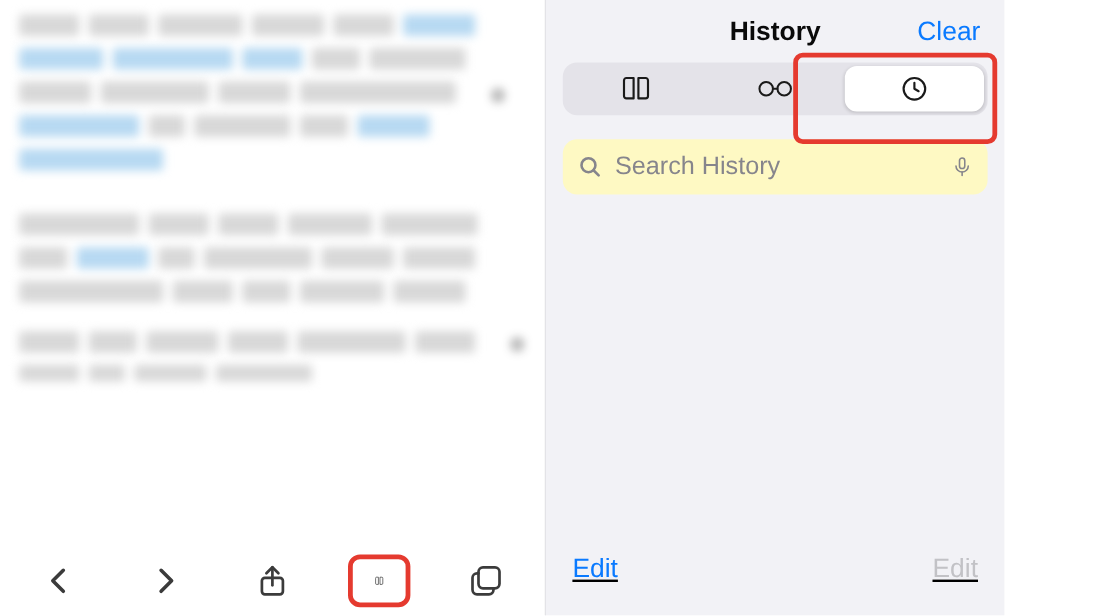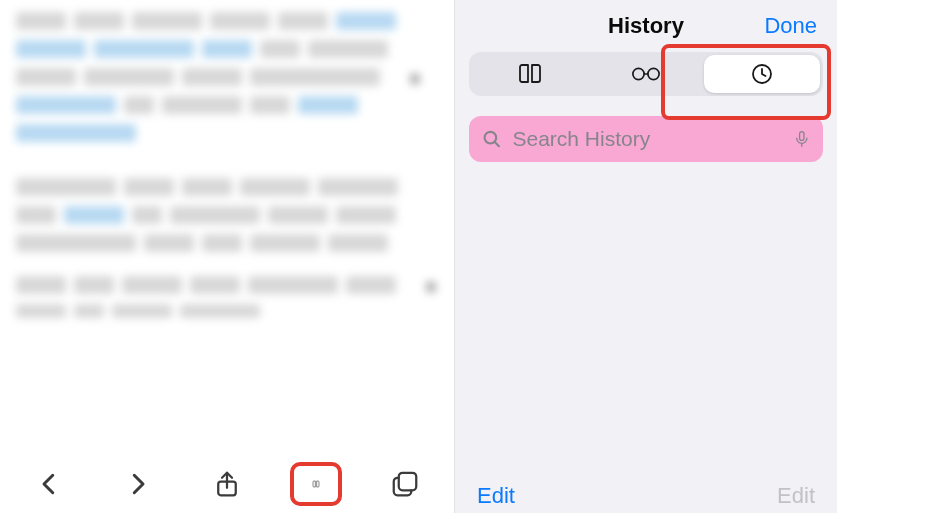--- a/index.html
+++ b/index.html
@@ -87,37 +87,37 @@
     padding: 3px;
   }
   .segbtn { flex:1; display:flex; align-items:center; justify-content:center; border-radius:10px; }
   .segbtn.active { background:#fff; box-shadow: 0 1px 3px rgba(0,0,0,.15); }
   .segbtn svg { width:30px; height:24px; stroke:#1a1a1a; fill:none; stroke-width:1.8; }
   .hl-red2 { position:absolute; border:4px solid #e53a2f; border-radius:8px; top:-8px; right:6px; width:170px; height:76px; pointer-events:none; }
 
   .search-wrap { padding: 20px 14px 0 14px; }
   .searchbar {
     height: 46px;
-    background: #f9a8d4;
+    background: #fef9c3;
     border-radius: 12px;
     display:flex; align-items:center;
     padding: 0 12px;
     gap:10px;
     color:#838289;
   }
   .searchbar input {
     flex:1; border:0; background:transparent; outline:0;
     font-size:21px; color:#3a3a3c;
   }
   .searchbar input::placeholder { color:#86858c; }
   .mag { width:22px; height:22px; }
   .mic { width:18px; height:24px; color:#838289; }
 
   .r-body { flex:1; }
-  .r-foot { height:52px; display:flex; align-items:flex-end; justify-content:space-between; padding:0 22px 4px 22px; }
+  .r-foot { height:52px; display:flex; align-items:flex-start; justify-content:space-between; padding:0 22px 4px 22px;text-decoration:underline; }
   .edit { color:#0a7aff; font-size:22px; }
   .clear { color:#c2c2c6; font-size:22px; }
 </style>
 </head>
 <body>
 
 <div class="left">
   <div class="left-content">
     <div class="blur-line">
         <span class="seg g" style="width:50px"></span>
@@ -224,21 +224,21 @@
           <rect x="7" y="3" width="14" height="14" rx="3"></rect>
           <path d="M17 17v1a3 3 0 0 1-3 3H6a3 3 0 0 1-3-3v-8a3 3 0 0 1 3-3h1"></path>
         </svg>
     </div>
   </div>
 </div>
 
 <div class="right">
   <div class="r-header">
     <span class="r-title">History</span>
-    <span class="r-done">Done</span>
+    <span class="r-done">Clear</span>
   </div>
 
   <div class="seg-wrap">
     <div class="segcontrol">
       <div class="segbtn">
         <svg viewBox="0 0 24 24" stroke-linecap="round" stroke-linejoin="round">
             <path d="M2 5a2 2 0 0 1 2-2h6v17H4a2 2 0 0 1-2-2z"></path>
             <path d="M22 5a2 2 0 0 0-2-2h-6v17h6a2 2 0 0 0 2-2z"></path>
           </svg>
       </div>

